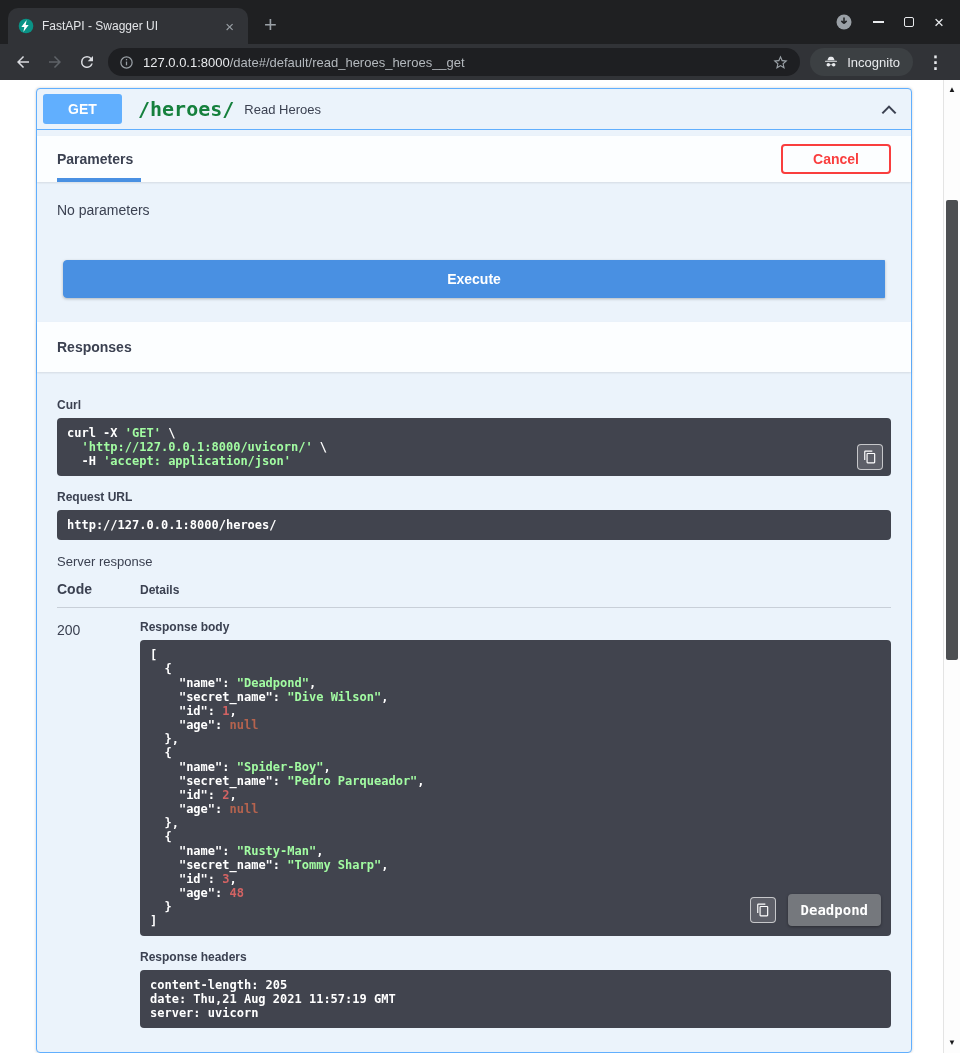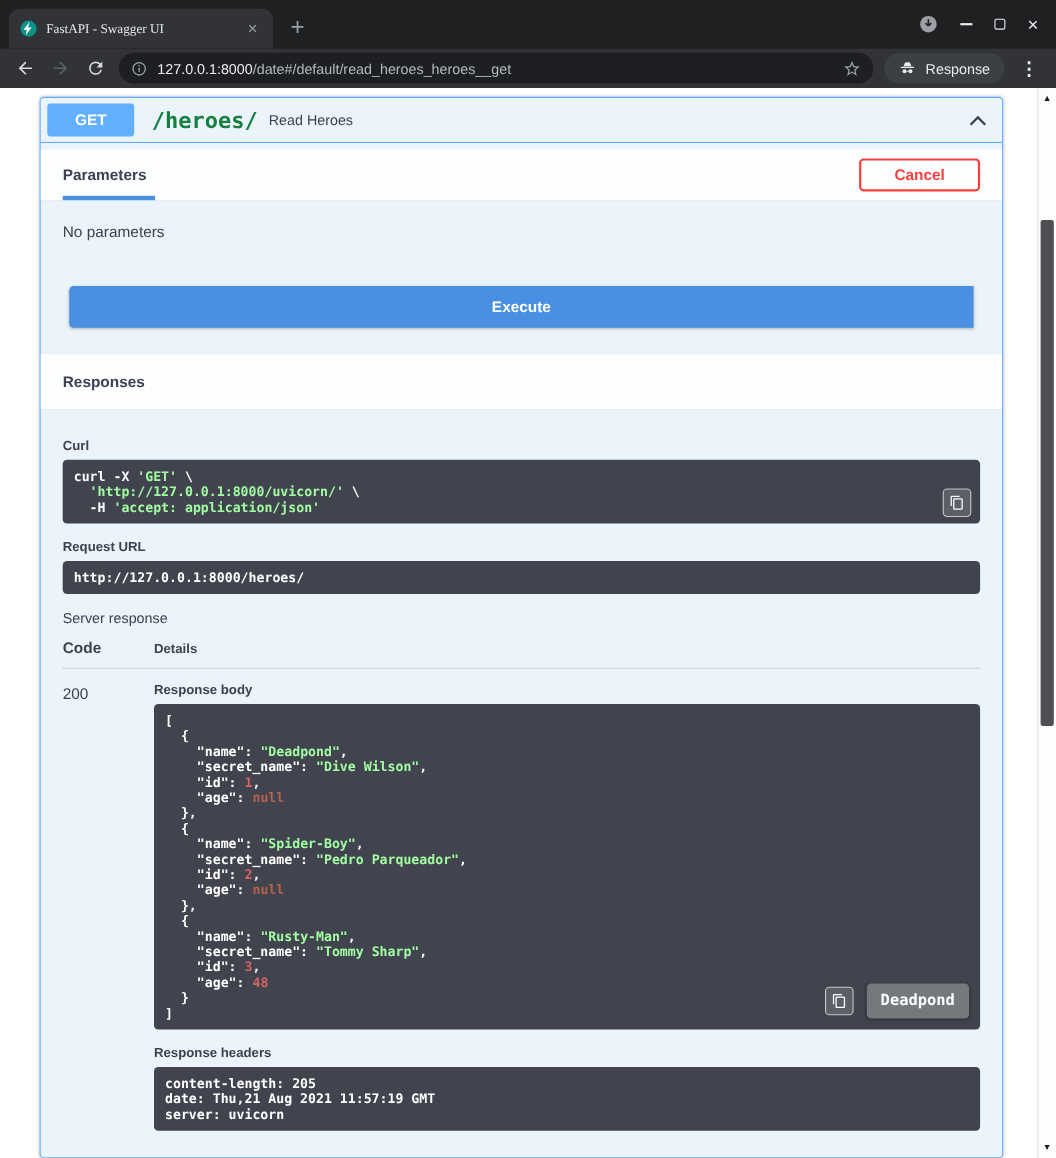--- a/index.html
+++ b/index.html
@@ -4,21 +4,21 @@
 <style>
   * { box-sizing: border-box; margin: 0; padding: 0; }
   html, body { width: 960px; height: 1053px; overflow: hidden; }
   body { font-family: "Liberation Sans", sans-serif; background: #1f2022; }
 
   
   .tabbar { height: 44px; background: #1f2022; display: flex; align-items: flex-end; position: relative; }
   .tab { width: 240px; height: 36px; margin-left: 8px; background: #313337; border-radius: 10px 10px 0 0;
          display: flex; align-items: center; gap: 8px; padding: 0 10px; }
   .favicon { display: flex; }
-  .tab-title { flex: 1; font-size: 12px; color: #e3e5e8; white-space: nowrap; overflow: hidden; font-family: Liberation Serif, serif; }
+  .tab-title { flex: 1; font-size: 12px; color: #e3e5e8; white-space: nowrap; overflow: hidden; }
   .tab-close { color: #9aa0a6; font-size: 15px; line-height: 1; padding: 2px 4px; }
   .new-tab { color: #9aa0a6; font-size: 22px; font-weight: 300; margin: 0 0 8px 16px; line-height: 1; }
   .win-controls { margin-left: auto; display: flex; align-items: center; gap: 20px; padding-right: 16px; height: 44px; }
   .min-glyph { display: block; width: 11px; height: 2px; background: #e8eaed; }
   .max-glyph { display: block; width: 10px; height: 10px; border: 1.5px solid #e8eaed; border-radius: 2px; }
   .win-close { color: #e8eaed; font-size: 17px; line-height: 1; }
 
   .navbar { height: 36px; background: #313337; display: flex; align-items: center; gap: 10px; padding: 0 12px; }
   .nav-icon { width: 22px; height: 22px; display: flex; align-items: center; justify-content: center; color: #dadce0; }
   .nav-icon svg { width: 18px; height: 18px; fill: currentColor; }
@@ -182,21 +182,21 @@
     <div class="incognito">
       <span class="incog-icon">
         <svg width="16" height="16" viewBox="0 0 24 24" fill="currentColor">
             <path d="M12 4c-2 0-3.5.4-4.2 2.2L6.6 9.2h10.8l-1.2-3C15.5 4.4 14 4 12 4z"></path>
             <rect x="3" y="10" width="18" height="1.7" rx="0.8"></rect>
             <circle cx="8" cy="16.2" r="2.7"></circle>
             <circle cx="16" cy="16.2" r="2.7"></circle>
             <rect x="10.6" y="15.6" width="2.8" height="1.1"></rect>
           </svg>
       </span>
-      <span>Response</span>
+      <span>Incognito</span>
     </div>
     <span class="menu-icon">⋮</span>
   </div>
 
   <div class="page">
     <div class="content">
       <div class="opblock">
 
         <div class="opblock-header">
           <span class="method">GET</span>

